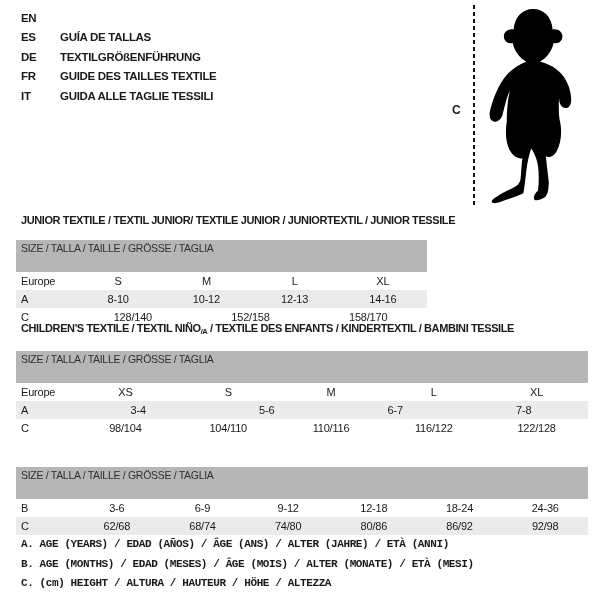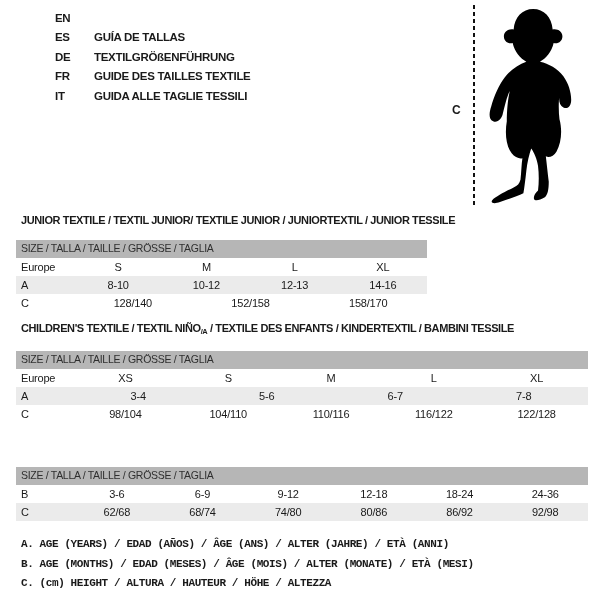--- a/index.html
+++ b/index.html
@@ -2,40 +2,40 @@
 <html style="--header-bg: #b6b6b6; --row-bg: #ebebeb; --text: #1a1a1a; --silhouette: #000000;"><head>
 <meta charset="utf-8">
 <style>
   html,body{margin:0;padding:0;background:#fff;}
   .canvas{
     position:relative;width:600px;height:600px;background:#fff;overflow:hidden;
     font-family:"Liberation Sans", sans-serif;color:var(--text,#1a1a1a);
   }
   
   .langs{position:absolute;left:21px;top:9px;}
-  .lang-row{display:flex;height:19.4px;line-height:19.4px;margin-left:34px;}
+  .lang-row{display:flex;height:19.4px;line-height:19.4px;}
   .lang-code{width:39px;font-weight:bold;font-size:11.5px;letter-spacing:-0.3px;}
   .lang-title{font-weight:bold;font-size:11.5px;letter-spacing:-0.3px;white-space:nowrap;}
   
   .measure-line{
     position:absolute;left:473px;top:5px;width:2px;height:203px;
     background:repeating-linear-gradient(to bottom,#111 0 4px,transparent 4px 7px);
   }
   .measure-label{position:absolute;left:452px;top:103px;font-weight:bold;font-size:12px;}
   .baby{position:absolute;left:484px;top:7px;width:110px;height:200px;}
   .baby path{fill:var(--silhouette,#000);}
   
   .sec-title{position:absolute;left:21px;font-weight:bold;font-size:11px;letter-spacing:-0.4px;line-height:19px;white-space:nowrap;}
   .sec-title .sub{font-size:7.5px;vertical-align:-2px;}
   .s1-title{top:211px;} .s2-title{top:319px;} .s3-title{top:424px;}
   
   .sec-table{position:absolute;left:16px;}
   .s1-table{top:240px;width:411px;} .s2-table{top:351px;width:572px;} .s3-table{top:467px;width:572px;}
   .size-bar{
-    height:18px;line-height:16px;background:var(--header-bg,#b6b6b6);
+    height:32px;line-height:16px;background:var(--header-bg,#b6b6b6);
     padding-left:5px;font-size:10.5px;letter-spacing:-0.3px;color:#2f2f2f;white-space:nowrap;
   }
   .t-row{display:flex;height:18px;line-height:18px;font-size:11px;letter-spacing:-0.2px;}
   .t-row.shaded{background:var(--row-bg,#ebebeb);}
   .t-label{width:58px;padding-left:5px;box-sizing:border-box;text-align:left;}
   .t-cell{flex:1;text-align:center;}
   
   .footnotes{position:absolute;left:21px;top:535px;}
   .footnote{font-weight:bold;font-size:11px;letter-spacing:-0.4px;line-height:19.5px;white-space:nowrap;font-family:Liberation Mono, monospace;}
 </style>

